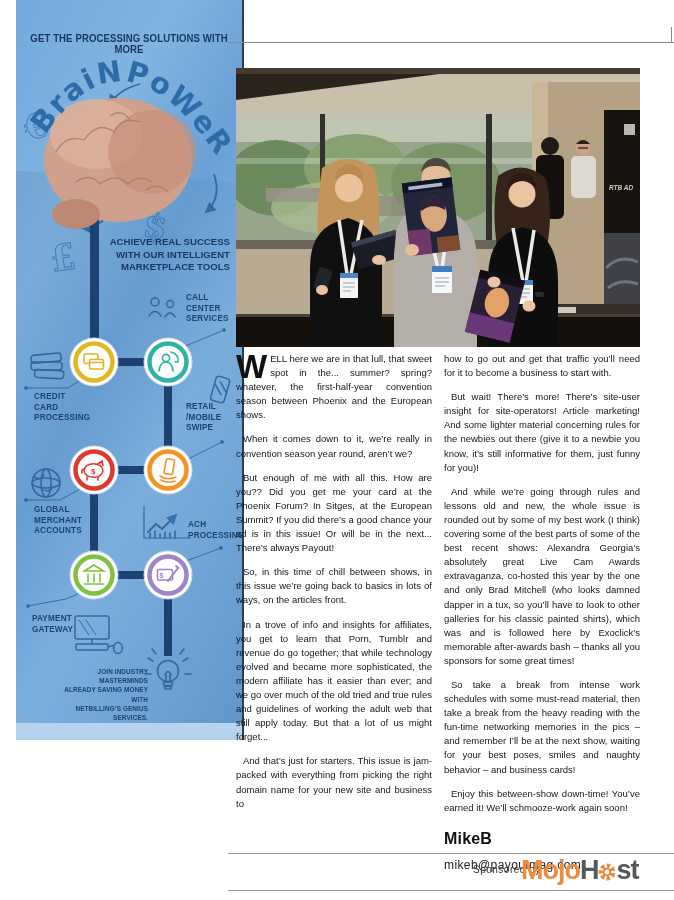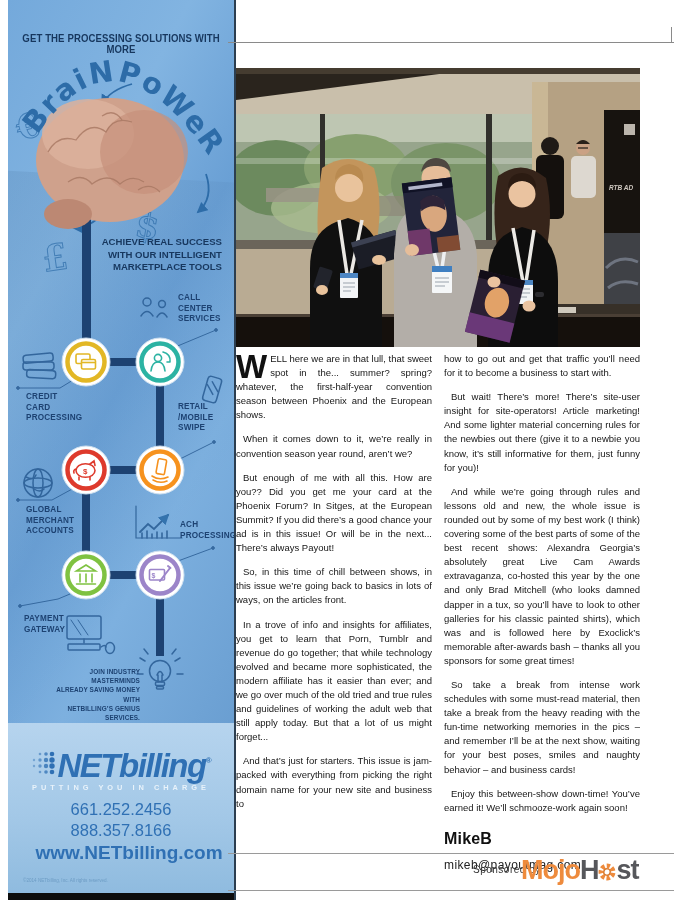--- a/index.html
+++ b/index.html
@@ -1,20 +1,20 @@
 <!DOCTYPE html>
 <html><head>
 <meta charset="utf-8">
 <style>
   html,body{margin:0;padding:0;background:#e9e9e9;}
   .page{position:relative;width:674px;height:900px;background:#ffffff;overflow:hidden;
         font-family:"Liberation Sans",sans-serif;margin:0 auto;}
 
   
-  .sidebar{position:absolute;left:8px;top:0;width:226px;height:900px;
+  .sidebar{position:absolute;left:16px;top:0;width:226px;height:740px;
     background:linear-gradient(118deg,#74a9db 0%,#82b4e1 26%,#6aa0d5 45%,#7db0df 62%,#6095ca 100%);
     border-right:2px solid #2c3e50;overflow:hidden;text-decoration:underline;}
   .sidebar .ray{position:absolute;left:-40px;top:180px;width:420px;height:620px;
     background:linear-gradient(125deg,rgba(0,30,70,0.08) 0%,rgba(0,30,70,0) 55%);
     transform:rotate(3deg);}
   .ad-header{position:absolute;left:0;top:33px;width:226px;text-align:center;
     font-size:10px;font-weight:bold;color:#17375e;letter-spacing:.1px;transform:scaleX(.96);}
   .infographic{position:absolute;left:0;top:0;}
   .svc-label{position:absolute;white-space:pre-line;font-size:8.6px;font-weight:bold;
     color:#1d4272;line-height:10.5px;letter-spacing:.2px;transform:scaleX(.95);transform-origin:left top;}

